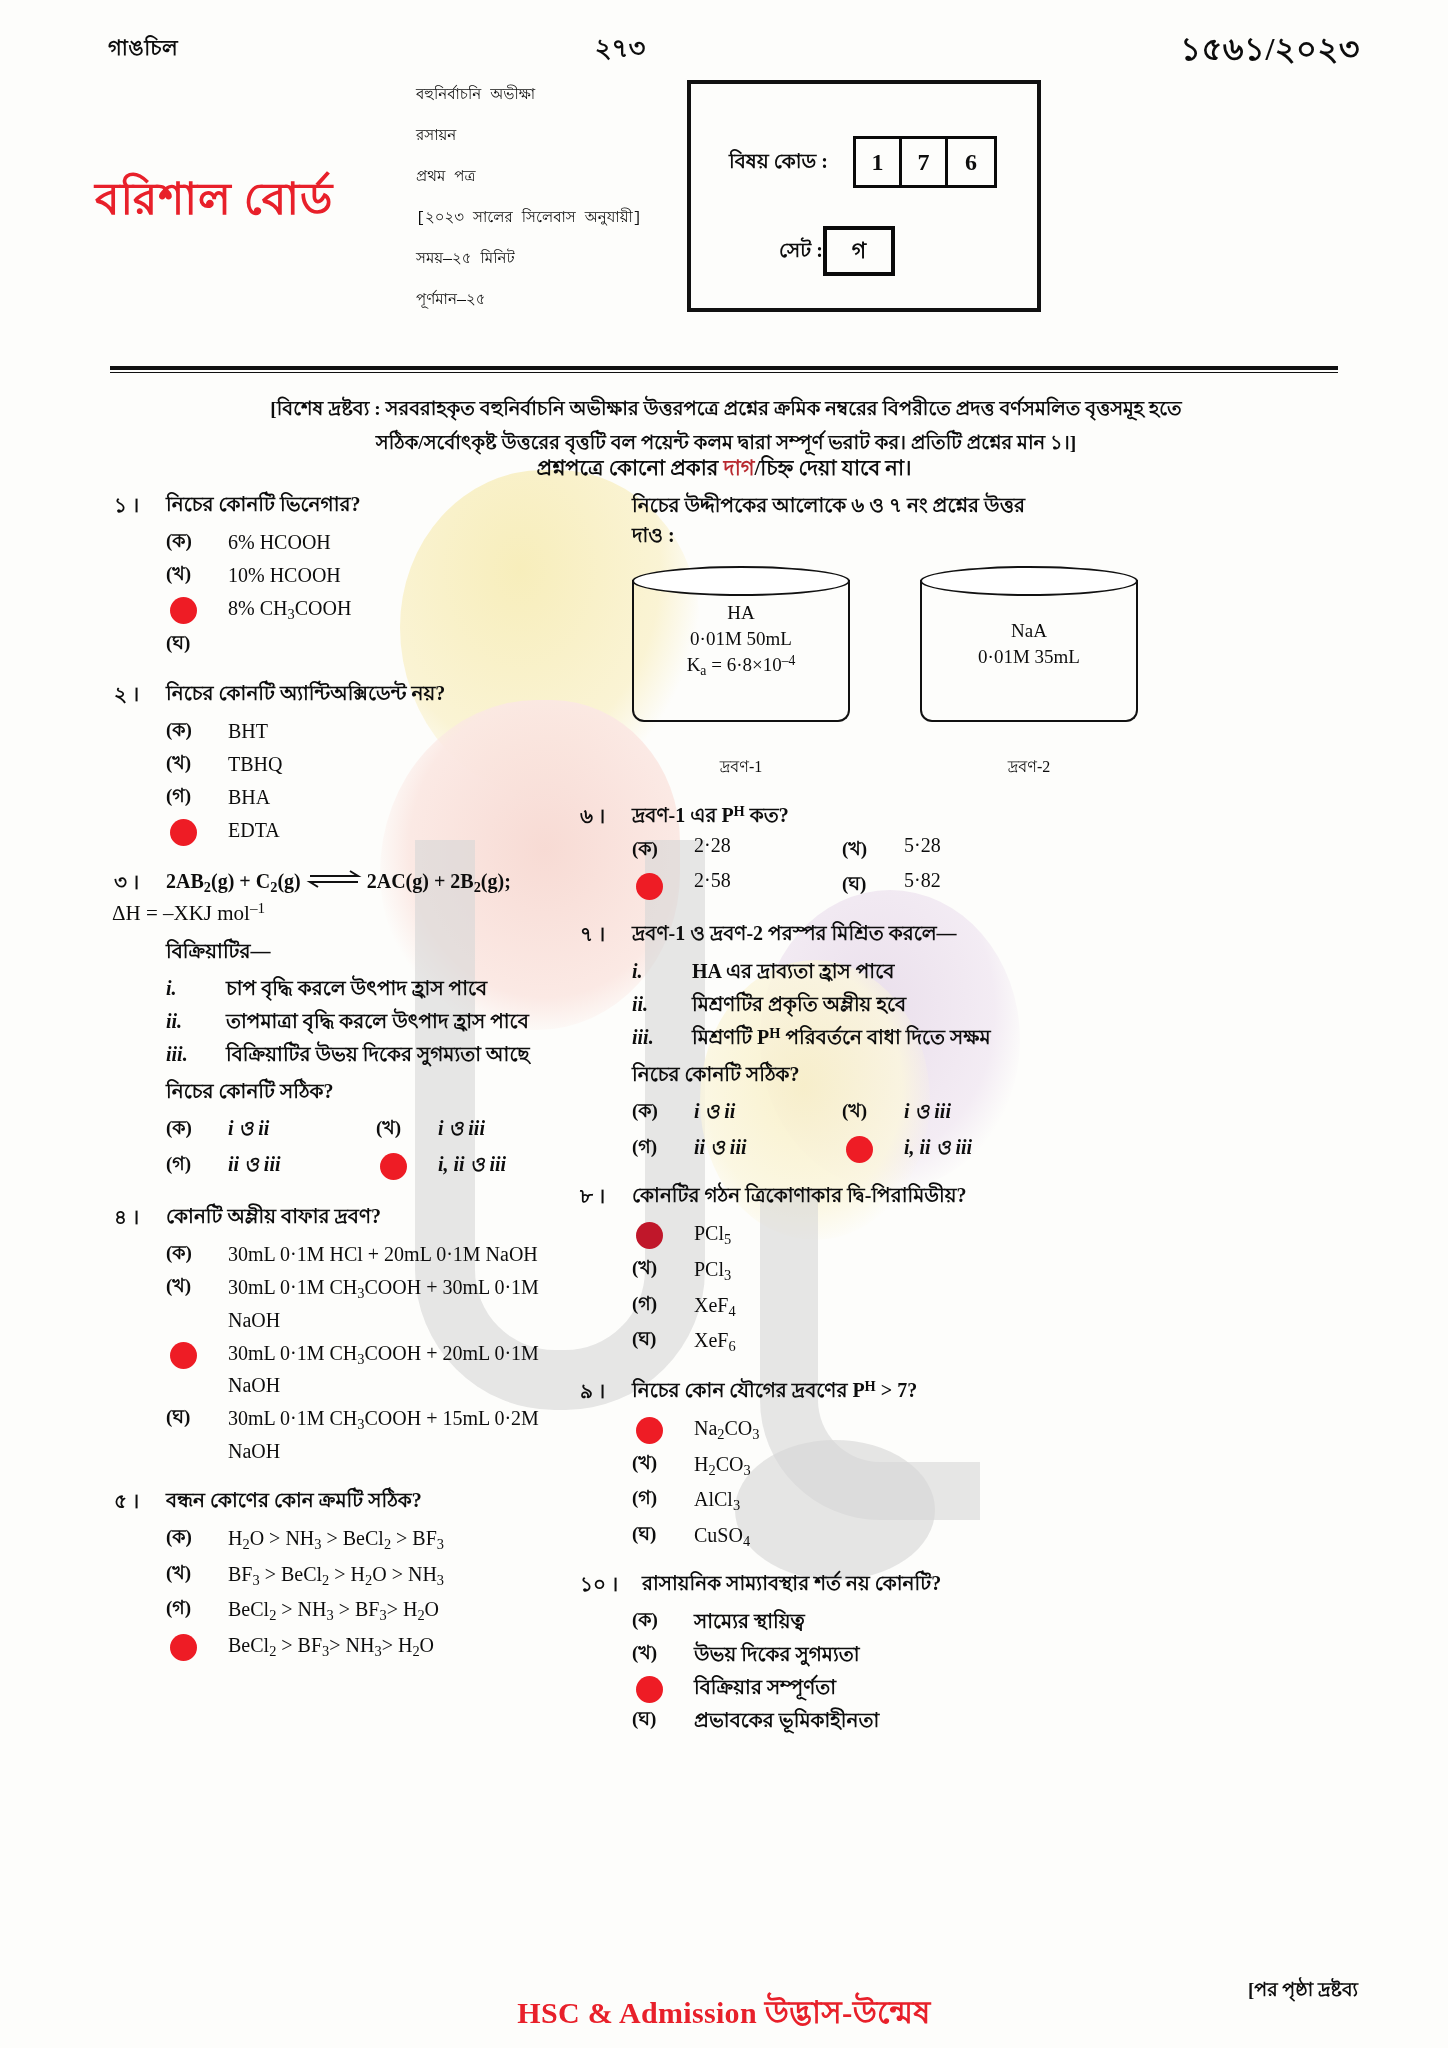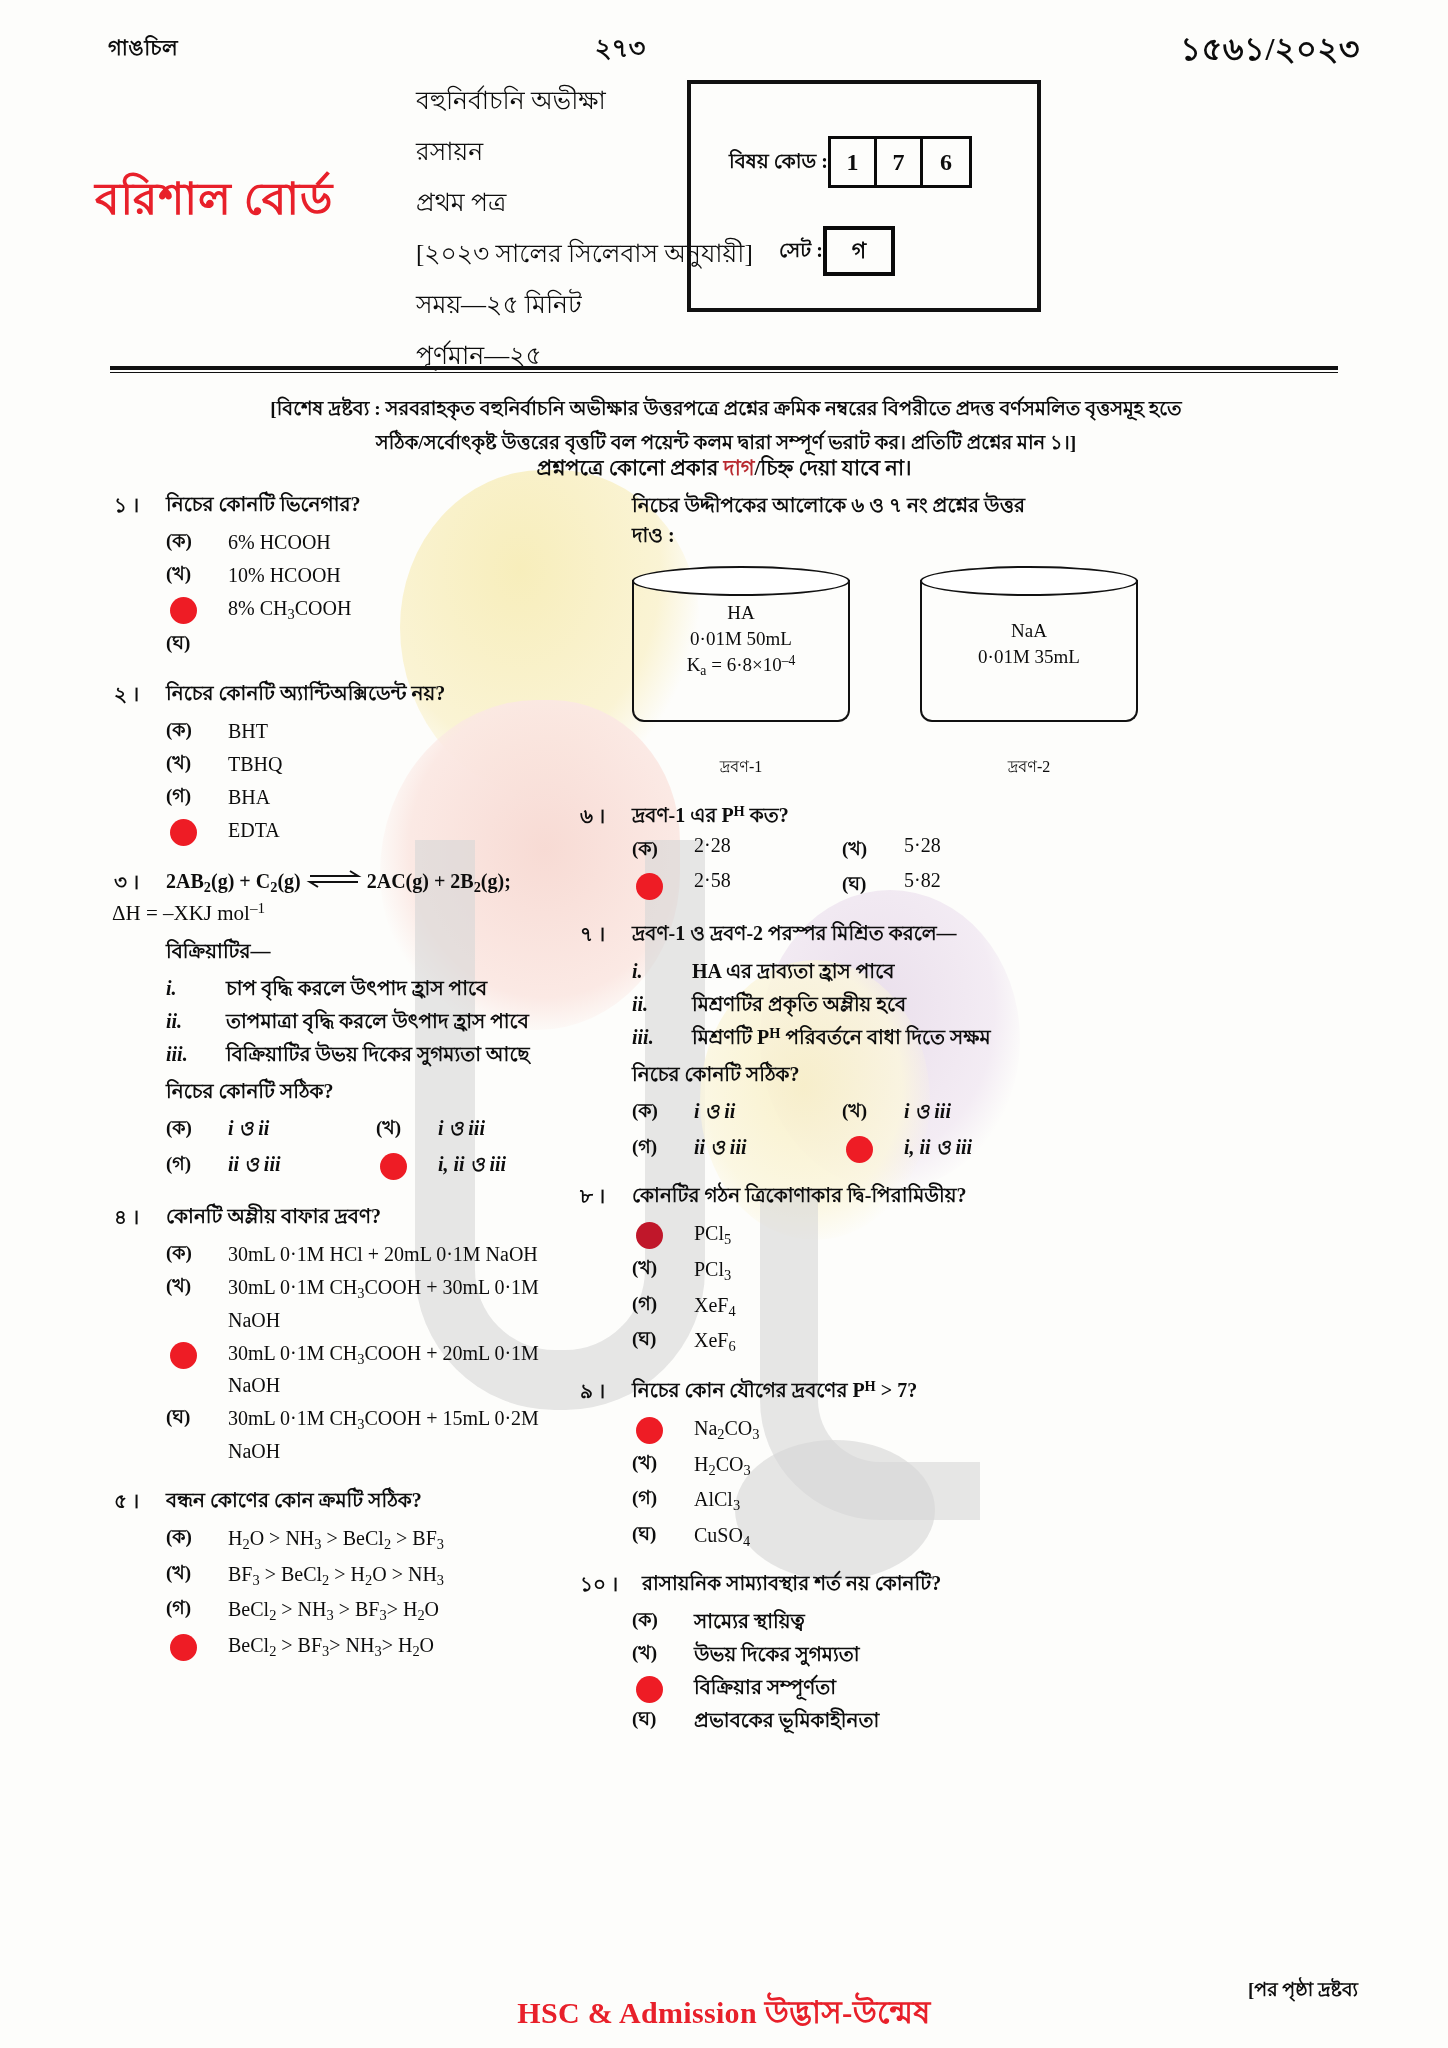--- a/index.html
+++ b/index.html
@@ -81,34 +81,34 @@
 
   .board-title {
     position:absolute; left:95px; top:166px;
     font-size:44px; font-weight:bold;
     color:#e8202a;
     letter-spacing:1px;
   }
 
   .exam-meta {
     position:absolute; left:416px; top:88px;
-    font-size:25px; line-height:1.0;
+    font-size:15px; line-height:1.0;font-family:Liberation Mono, monospace;
   }
   .exam-meta div { margin-bottom:26px; }
 
   
   .codebox {
     position:absolute; left:687px; top:80px;
     width:354px; height:232px;
     border:4px solid #111;
     background:transparent;
   }
   .code-line {
     position:absolute; left:38px; top:52px;
-    display:flex; align-items:center; gap:0;
+    display:flex; align-items:center; gap:25px;
     font-size:20px; font-weight:bold;
   }
   .digits { display:flex; border:3.5px solid #0a0a0a; }
   .digits span {
     width:46px; height:46px;
     display:flex; align-items:center; justify-content:center;
     font-size:24px; font-weight:bold;
     font-family:"Liberation Serif", serif;
     border-right:3.5px solid #0a0a0a;
   }

